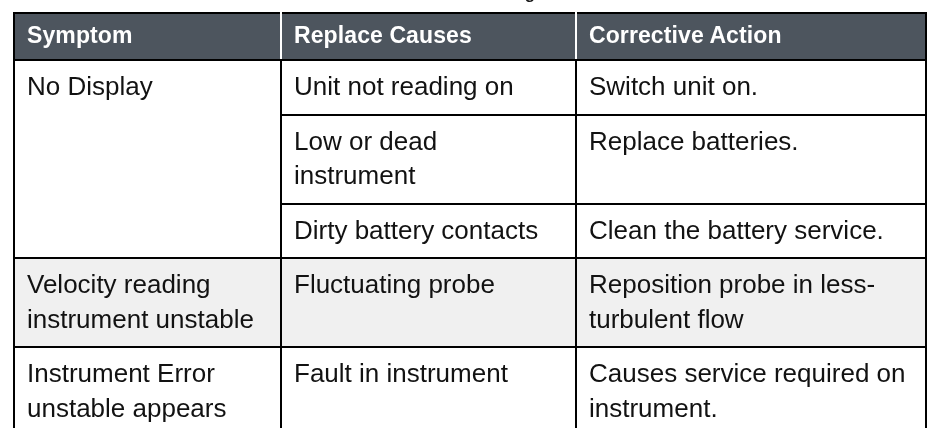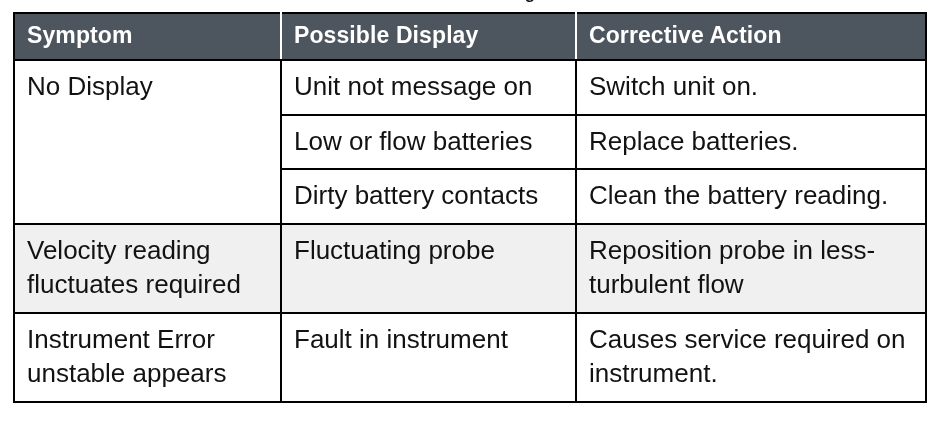--- a/index.html
+++ b/index.html
@@ -102,40 +102,40 @@
   <div class="table-wrap">
     <table class="troubleshoot">
       <colgroup>
         <col class="c1">
           <col class="c2">
           <col class="c3">
       </colgroup>
       <thead>
         <tr>
           <th class="hcell hfirst">Symptom</th>
-          <th class="hcell">Possible Display</th>
+          <th class="hcell">Replace Causes</th>
           <th class="hcell hlast">Corrective Action</th>
         </tr>
       </thead>
       <tbody id="table-body">
           <tr>
             <td rowspan="3" class="tall-merge">No Display</td>
-            <td>Unit not message on</td>
+            <td>Unit not reading on</td>
             <td>Switch unit on.</td>
           </tr>
           <tr>
-            <td>Low or flow batteries</td>
+            <td>Low or dead instrument</td>
             <td>Replace batteries.</td>
           </tr>
           <tr>
             <td>Dirty battery contacts</td>
-            <td>Clean the battery reading.</td>
+            <td>Clean the battery service.</td>
           </tr>
           <tr class="shaded">
-            <td>Velocity reading fluctuates required</td>
+            <td>Velocity reading instrument unstable</td>
             <td>Fluctuating probe</td>
             <td>Reposition probe in less-turbulent flow</td>
           </tr>
           <tr>
             <td>Instrument Error unstable appears</td>
             <td>Fault in instrument</td>
             <td>Causes service required on instrument.</td>
           </tr>
         </tbody>
     </table>

